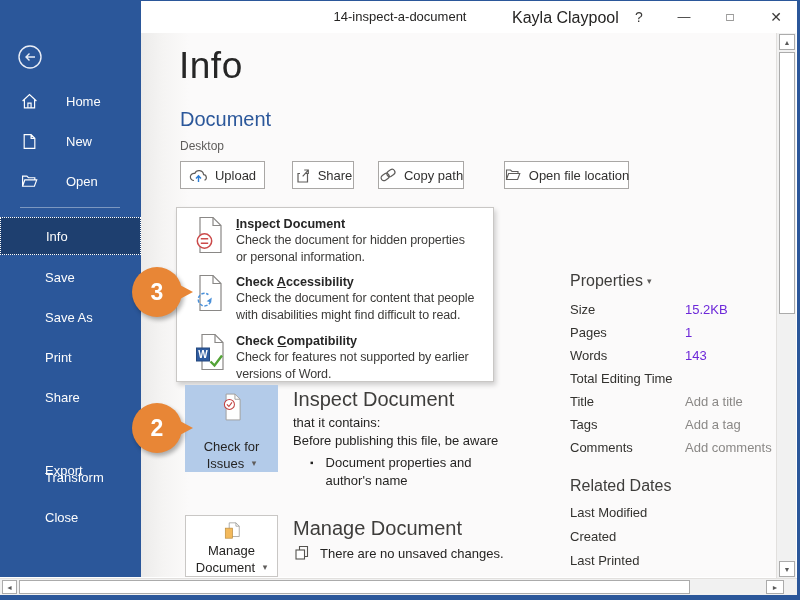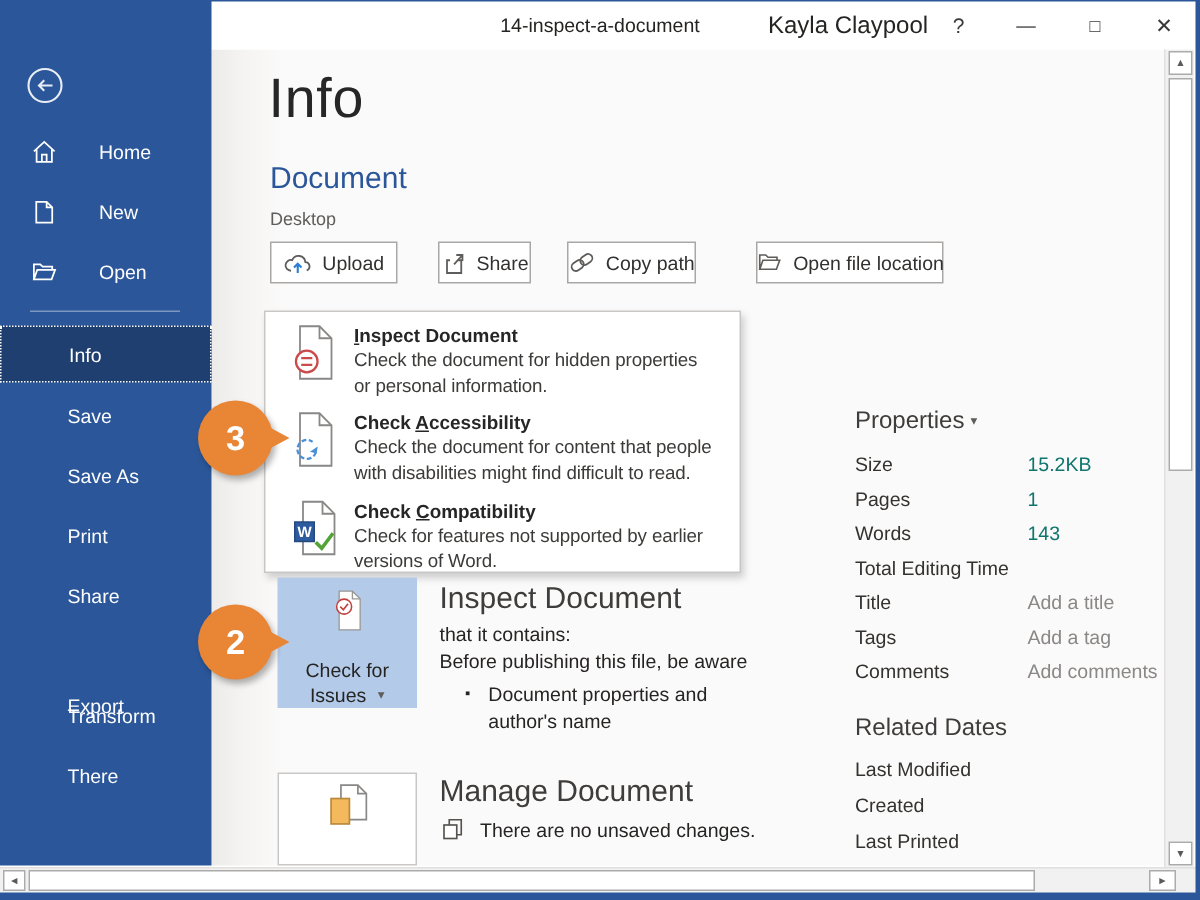--- a/index.html
+++ b/index.html
@@ -69,21 +69,21 @@
            box-sizing:border-box;overflow:hidden;display:flex;flex-direction:column;align-items:center;padding-top:6px;}
   .mng-text{margin-top:2px;text-align:center;font-size:13px;line-height:16px;color:#252423;}
   .manage-heading{left:293px;top:517px;}
   .mng-status{left:293px;top:544px;display:flex;align-items:center;gap:9px;font-size:13px;color:#252423;}
 
   
   .panel-heading{font-size:16px;color:#3e3d3b;}
   .props-heading{left:570px;top:272px;}
   .caret{color:#5f5d5b;font-size:9px;vertical-align:2px;margin-left:4px;}
   .prow-label{left:570px;font-size:13px;color:#33322f;}
-  .prow-value{left:685px;font-size:13px;color:#0f766e;}
+  .prow-value{left:685px;font-size:13px;color:#6d28d9;}
   .muted{color:#8a8886;}
   .rd-heading{left:570px;top:477px;}
 
   
   .vsb{left:776px;top:33px;width:20px;height:545px;background:#f1f1f1;border-left:1px solid #e2e0de;box-sizing:border-box;}
   .vsb-up,.vsb-down{position:absolute;left:2px;width:16px;height:16px;background:#fff;border:1px solid #ababab;
       display:flex;align-items:center;justify-content:center;font-size:7px;color:#5a5a5a;box-sizing:border-box;}
   .vsb-up{top:1px;} .vsb-down{bottom:1px;}
   .vsb-thumb{position:absolute;left:2px;top:19px;width:16px;height:262px;background:#fff;border:1px solid #ababab;box-sizing:border-box;}
   .hsb{left:0;top:578px;width:797px;height:17px;background:#f1f1f1;border-top:1px solid #e2e0de;box-sizing:border-box;}
@@ -159,21 +159,21 @@
   <div class="abs sb-item" style="top:380px;">
     <span class="sb-label">Share</span>
   </div>
   <div class="abs sb-item" style="top:444px;align-items:flex-end;">
     <span class="sb-label">Export</span>
   </div>
   <div class="abs sb-item" style="top:460px;">
     <span class="sb-label">Transform</span>
   </div>
   <div class="abs sb-item" style="top:500px;">
-    <span class="sb-label">There</span>
+    <span class="sb-label">Close</span>
   </div>
 
   <div class="abs page-title">Info</div>
   <div class="abs doc-name">Document</div>
   <div class="abs doc-loc">Desktop</div>
 
   <div class="abs tbtn tb-upload">
     <svg width="19" height="15" viewBox="0 0 19 15" fill="none">
       <path d="M5 12.5 a3.6 3.6 0 1 1 .8-7.1 A4.6 4.6 0 0 1 14.6 6.7 a2.9 2.9 0 0 1 .9 5.6" stroke="#5f5d5b" stroke-width="1.2"></path>
       <path d="M9.5 14 V8.2 M7 10.4 L9.5 7.8 L12 10.4" stroke="#2b7cd3" stroke-width="1.4"></path>
@@ -274,20 +274,24 @@
       <div class="nowrap">author's name</div>
     </div>
   </div>
 
   <div class="abs mng-btn">
     <svg width="32" height="32" viewBox="0 0 34 34" fill="none">
       <path d="M12 1.5 H24 L30 7.5 V26 H12 Z" fill="#fff" stroke="#8a8886" stroke-width="1.2"></path>
       <path d="M24 1.5 V7.5 H30" stroke="#8a8886" stroke-width="1.2"></path>
       <rect x="5" y="11" width="13" height="18" fill="#f3b95c" stroke="#b98a3c" stroke-width="1.2"></rect>
     </svg>
+    <div class="mng-text">
+      <div class="nowrap">Manage</div>
+      <div class="nowrap"><span>Document</span> <span class="caret">▾</span></div>
+    </div>
   </div>
 
   <div class="abs sec-heading manage-heading nowrap">Manage Document</div>
   <div class="abs mng-status">
     <svg width="18" height="18" viewBox="0 0 18 18" fill="none" stroke="#55534f" stroke-width="1.1">
       <path d="M6.5 6 V2.5 H14.5 V12.5 H11.5"></path>
       <rect x="3" y="6" width="8.5" height="9" fill="#fff"></rect>
     </svg>
     <span class="nowrap">There are no unsaved changes.</span>
   </div>

